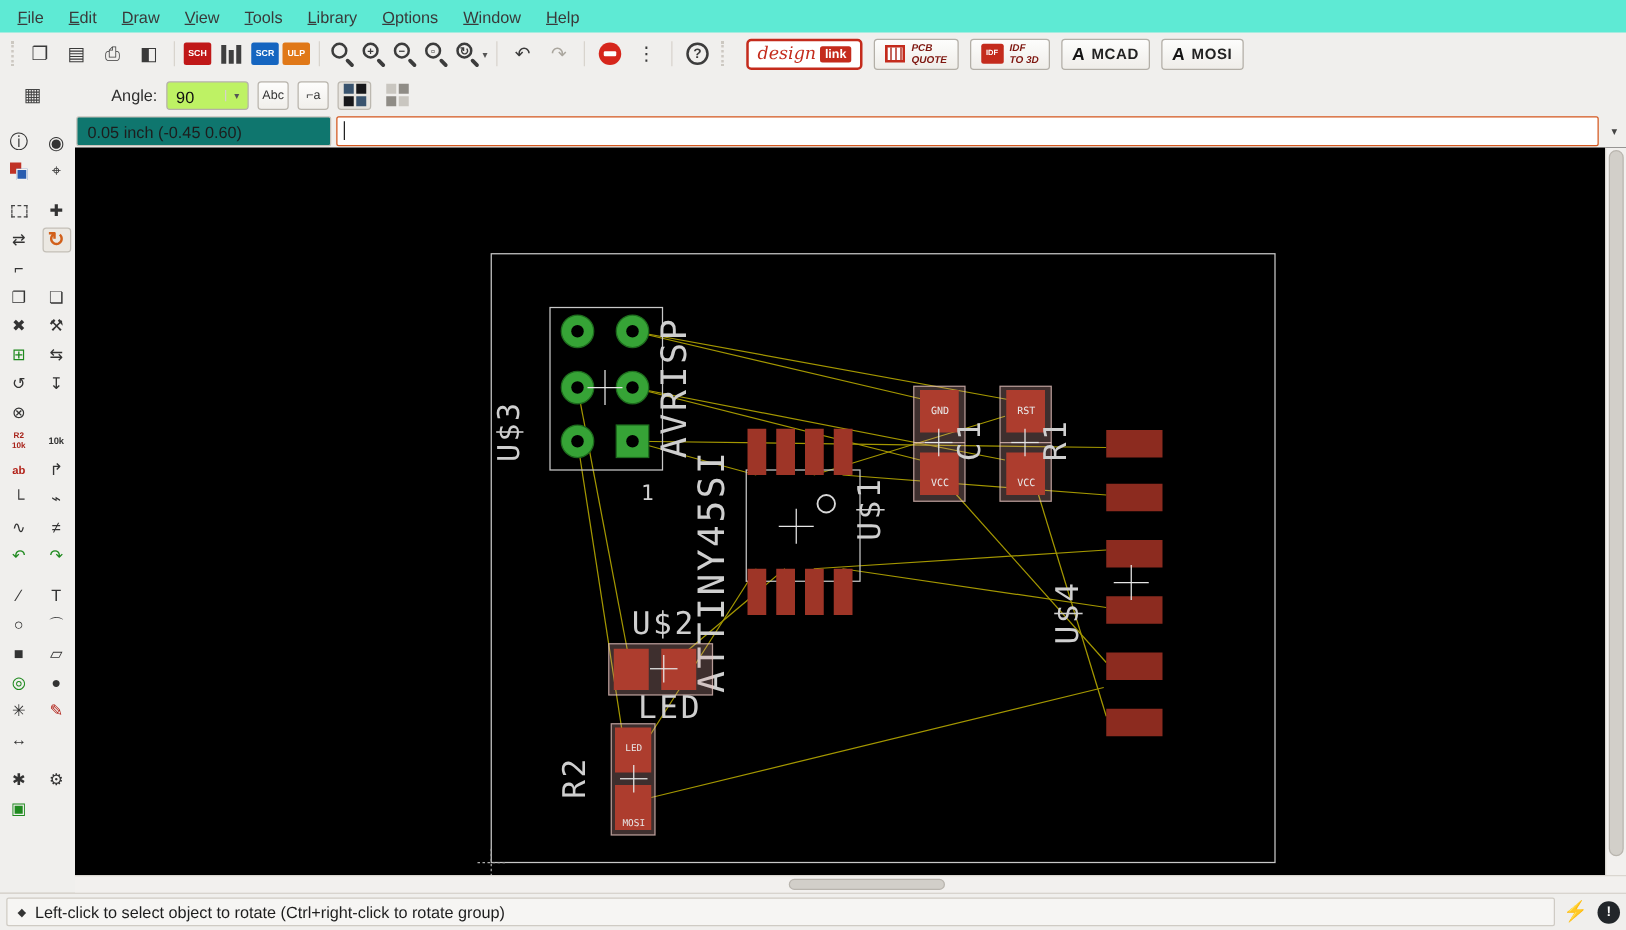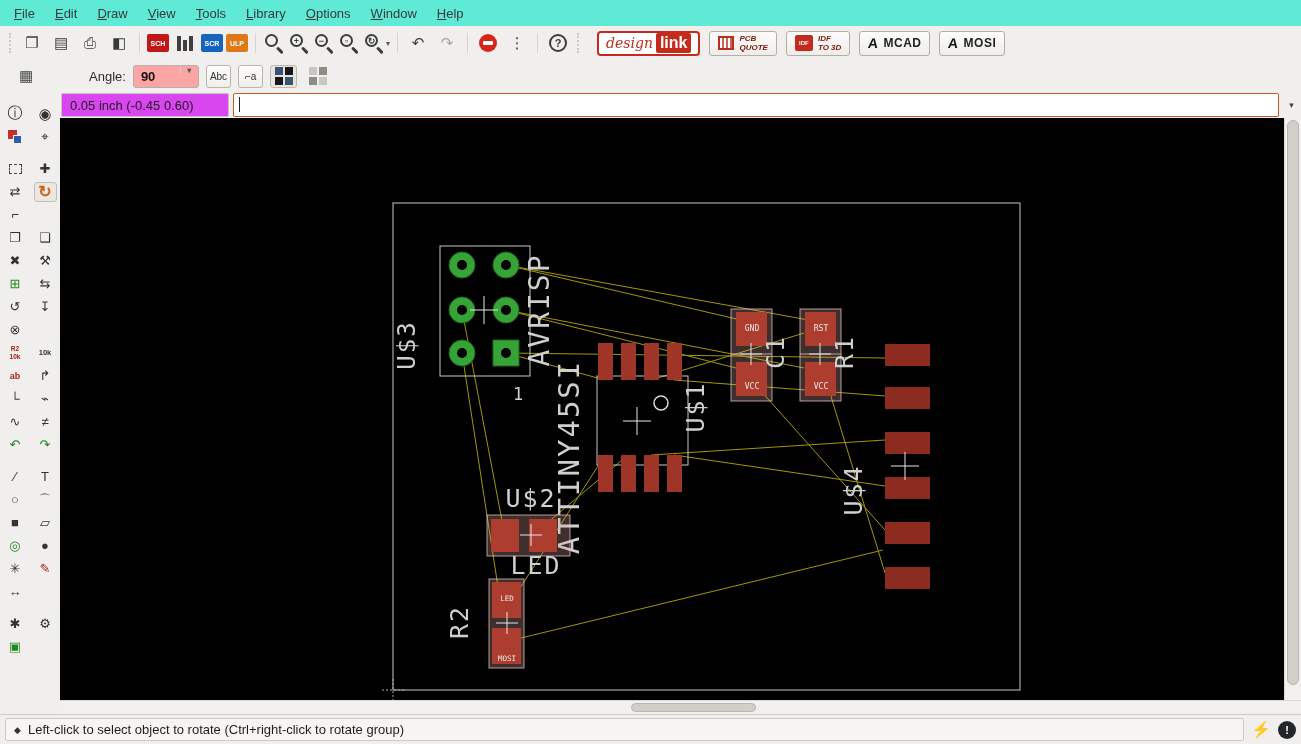--- a/index.html
+++ b/index.html
@@ -34,34 +34,34 @@
   .stopbtn::after { content:""; position:absolute; left:4px; top:7px; width:10px; height:4px; background:#fff; border-radius:1px; }
   .helpbtn { width:18px; height:18px; border-radius:50%; border:2px solid #3c3c3c; color:#3c3c3c;
              font-weight:bold; font-size:11px; display:flex; align-items:center; justify-content:center; }
   .chev { font-size:8px; color:#555; margin-left:-2px; }
   .brandbtn { height:25px; border:1px solid #b3afa7; border-radius:3px;
               background:linear-gradient(#fdfdfc,#efede9); display:flex; align-items:center; gap:5px;
               padding:0 8px; font-size:12px; color:#222; font-weight:bold; margin-left:6px; }
   .designlink { height:25px; border:2px solid #c42b1c; border-radius:4px; background:#fff;
                 display:flex; align-items:center; gap:3px; padding:0 7px; margin-left:10px; }
   .dl1 { color:#c42b1c; font-style:italic; font-family:"DejaVu Serif", serif; font-size:14px; }
-  .dl2 { background:#c42b1c; color:#fff; padding:1px 4px; border-radius:2px; font-size:16px; font-weight:bold; }
+  .dl2 { background:#c42b1c; color:#fff; padding:1px 4px; border-radius:2px; font-size:10px; font-weight:bold; }
   .chipicon { width:16px; height:14px; border:2px solid #c42b1c;
               background:repeating-linear-gradient(90deg,#fff 0 2px,#c4665c 2px 4px); }
   .redbox { min-width:18px; height:16px; background:#c42b1c; color:#fff; font-size:6px; font-weight:bold;
             display:flex; align-items:center; justify-content:center; border-radius:2px; padding:0 2px; }
   .two { display:flex; flex-direction:column; line-height:1.15; font-size:8px; font-weight:bold; color:#7e1710;font-style:italic; }
   .alogo { font-weight:900; font-size:14px; color:#141414; transform:skew(-6deg); }
   .brandlabel { font-size:12px; letter-spacing:.5px; }
 
   
   .toolbar2 { height:32px; display:flex; align-items:center; gap:7px; padding:0 8px 0 14px; }
   .gridbtn { width:24px; height:22px; display:flex; align-items:center; justify-content:center; font-size:15px; color:#444; }
   .lbl { font-size:13px; color:#2e2e2e;margin-left:44px; }
-  .combo { width:66px; height:23px; background:#fca5a5; border:1px solid #b5b1a9; border-radius:3px; display:flex; align-items:flex-start;font-weight:bold; }
+  .combo { width:66px; height:23px; background:#bef264; border:1px solid #b5b1a9; border-radius:3px; display:flex; align-items:center; }
   .combo .val { flex:1; padding:3px 0 0 7px; font-size:13px; color:#111; }
   .combo .arrowbox { width:18px; border-left:1px solid #d6d2cb; display:flex; align-items:center; justify-content:center; font-size:8px; color:#555; }
   .smallbtn { height:23px; min-width:25px; border:1px solid #b9b5ad; border-radius:3px;
               background:linear-gradient(#fdfdfc,#f1efeb); font-size:10px; display:flex;
               align-items:center; justify-content:center; color:#333; padding:0 3px; }
   .sqbtn { width:27px; height:23px; border-radius:3px; display:grid; grid-template-columns:8px 8px;
            grid-template-rows:8px 8px; gap:2px; align-content:center; justify-content:center; }
   .sqbtn.pressed { background:#e7e4df; border:1px solid #bcb8b0; }
   .sqbtn i { display:block; }
   .sq-a i:nth-child(1){background:#39536e;} .sq-a i:nth-child(2){background:#17171a;}
@@ -87,21 +87,21 @@
   .dashedrect i { display:block; width:13px; height:10px; border:1px dashed #444; }
   .smash { flex-direction:column; line-height:1.1; }
   .smash i { font-style:normal; font-size:6.5px; color:#a8231a; font-weight:bold; display:block; }
   .valtool { font-size:7.5px; font-weight:bold; color:#333; }
   .tinytext { font-size:9px; font-weight:bold; }
 
   .rightcol { display:flex; flex-direction:column; width:1241px; }
 
   
   .cmdrow { height:26px; display:flex; align-items:stretch; background:#f0efed; padding:1px 0 1px 1px; }
-  .coordbox { width:168px; border:1px solid #c6c2bb; background:#d946ef; display:flex; align-items:center;
+  .coordbox { width:204px; border:1px solid #c6c2bb; background:#0f766e; display:flex; align-items:center;
               padding:0 8px; font-size:13px; color:#1d1d1d; border-radius:2px; margin-right:4px; white-space:nowrap; }
   .cmdwrap { flex:1; position:relative; margin-right:3px; }
   .cmdinput { width:100%; height:100%; border:1px solid #d4571e; background:#fff; border-radius:2px;
               padding-left:8px; font-size:13px; font-family:"Liberation Sans",sans-serif; outline:none; }
   .caret { position:absolute; left:6px; top:4px; width:1px; height:15px; background:#222; }
   .histbtn { width:19px; display:flex; align-items:center; justify-content:center; font-size:9px; color:#444; }
 
   
   .canvaswrap { position:relative; height:582px; background:#000; overflow:hidden; }
   .boardsvg { position:absolute; left:0; top:0; }

